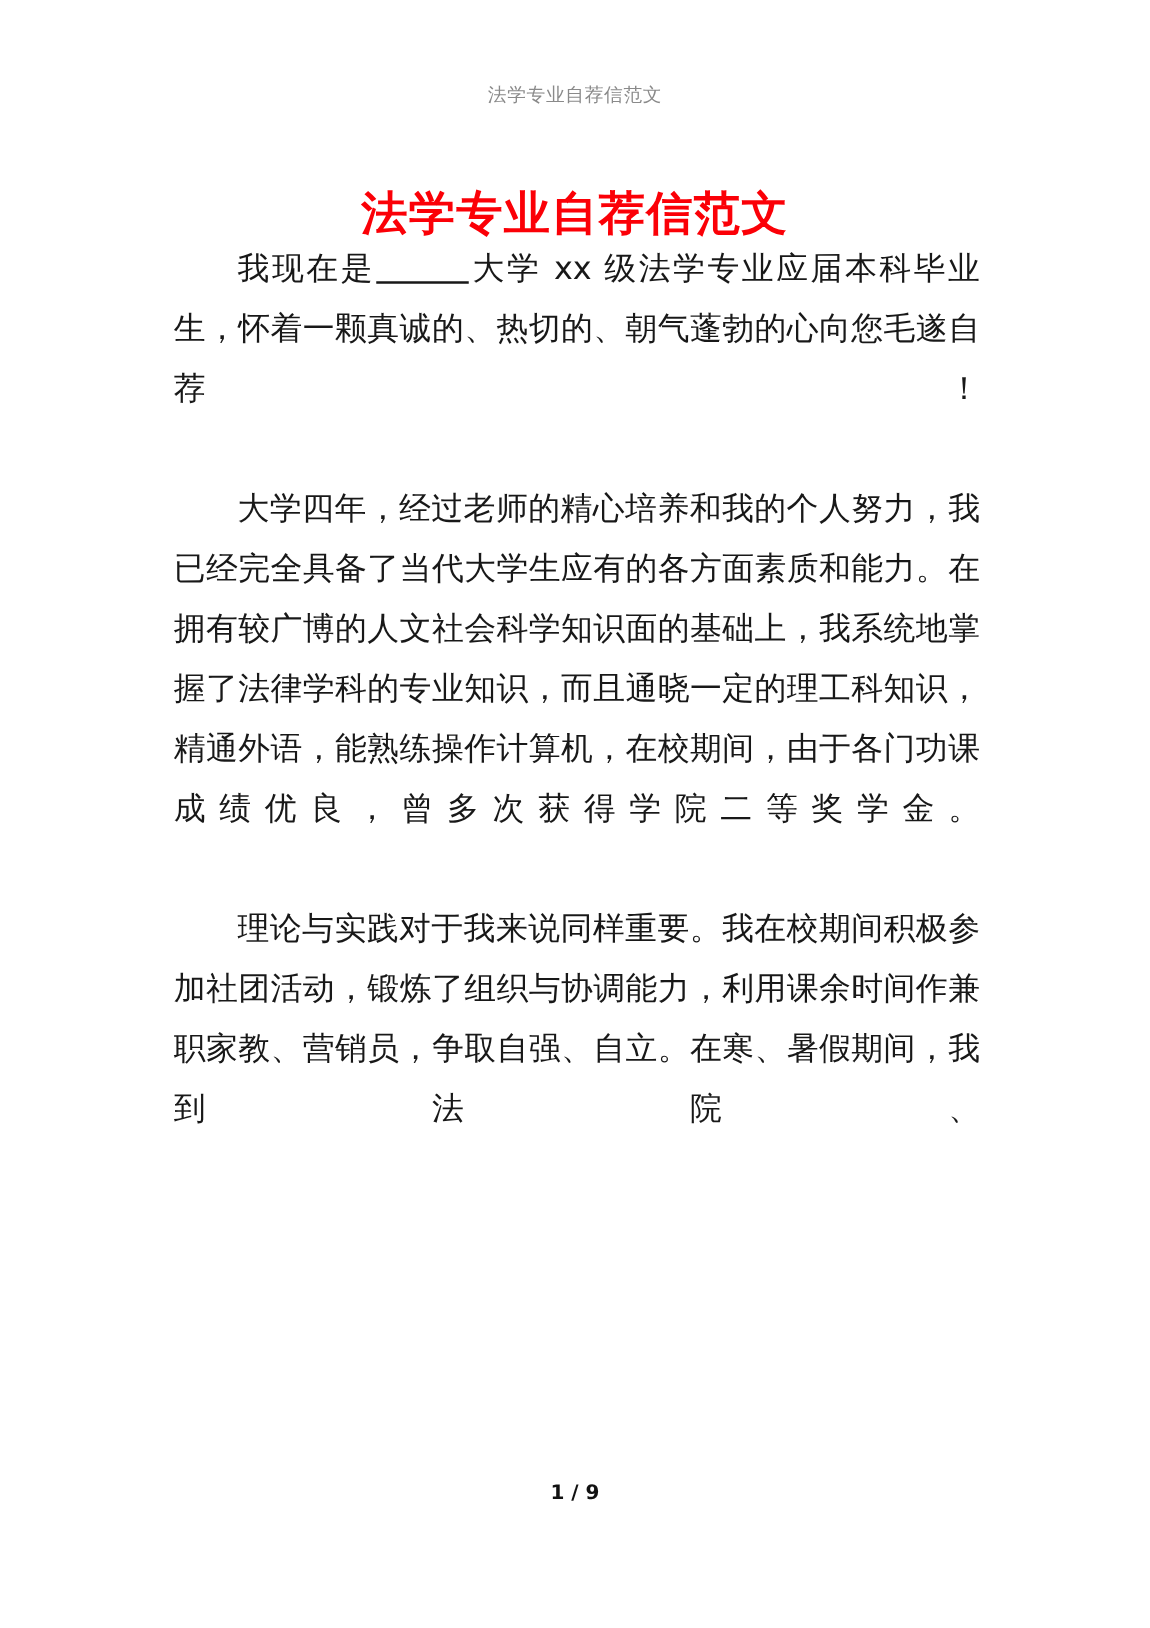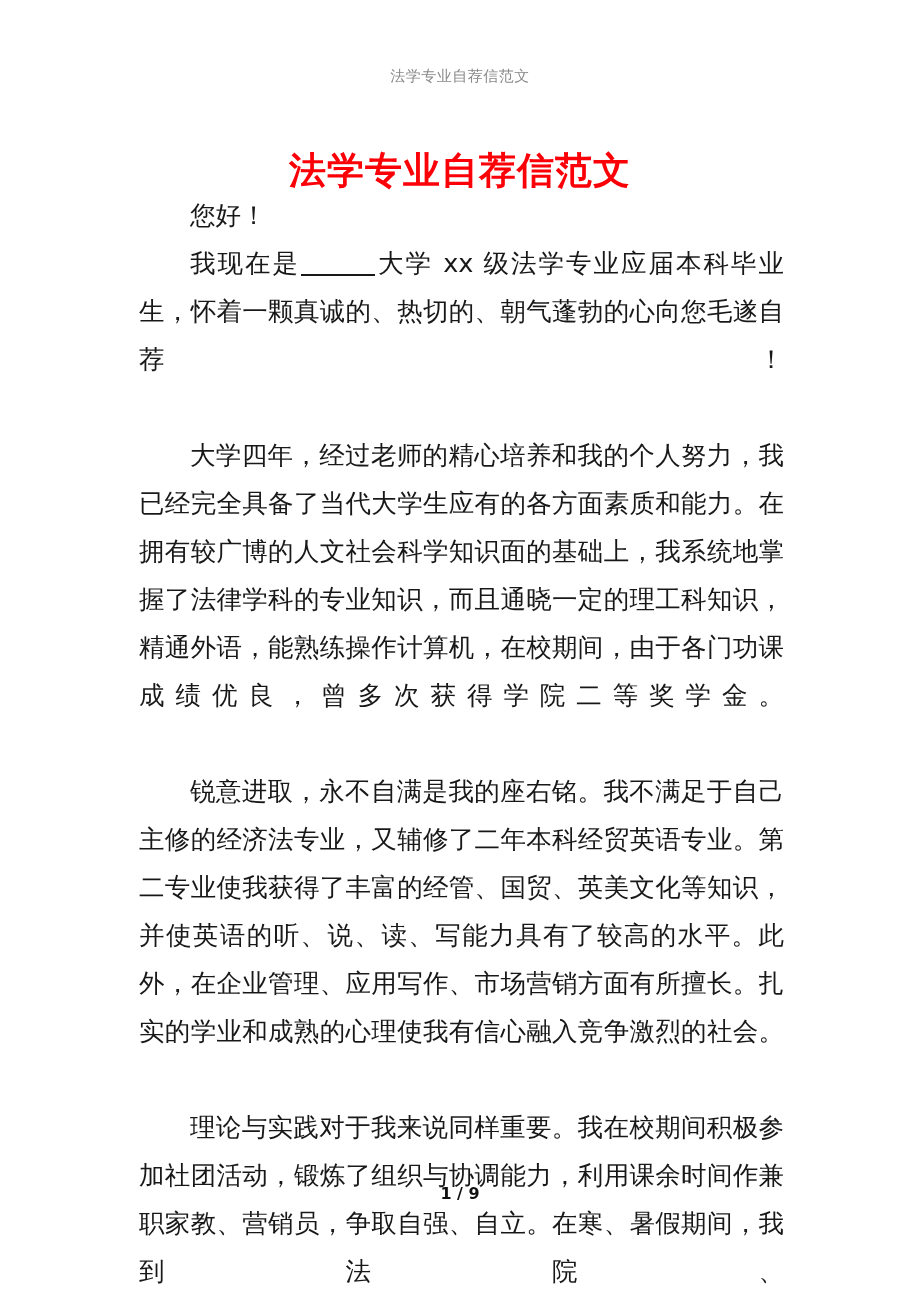--- a/index.html
+++ b/index.html
@@ -103,36 +103,30 @@
 
 <div class="page">
 
   <div class="doc-header">法学专业自荐信范文</div>
 
   <h1 class="doc-title">法学专业自荐信范文</h1>
 
   <div class="doc-body">
 
 
-    <p class="para">
-      <span>您好！</span>
-    </p>
 
 
     <p class="para stretch">
       <span>我现在是</span><span class="blank-fill"></span><span>大学 xx 级法学专业应届本科毕业生，怀着一颗真诚的、热切的、朝气蓬勃的心向您毛遂自荐！</span>
     </p>
 
     <p class="para stretch">
       <span>大学四年，经过老师的精心培养和我的个人努力，我已经完全具备了当代大学生应有的各方面素质和能力。在拥有较广博的人文社会科学知识面的基础上，我系统地掌握了法律学科的专业知识，而且通晓一定的理工科知识，精通外语，能熟练操作计算机，在校期间，由于各门功课成绩优良，曾多次获得学院二等奖学金。</span>
     </p>
 
-    <p class="para stretch">
-      <span>锐意进取，永不自满是我的座右铭。我不满足于自己主修的经济法专业，又辅修了二年本科经贸英语专业。第二专业使我获得了丰富的经管、国贸、英美文化等知识，并使英语的听、说、读、写能力具有了较高的水平。此外，在企业管理、应用写作、市场营销方面有所擅长。扎实的学业和成熟的心理使我有信心融入竞争激烈的社会。</span>
-    </p>
 
     <p class="para stretch">
       <span>理论与实践对于我来说同样重要。我在校期间积极参加社团活动，锻炼了组织与协调能力，利用课余时间作兼职家教、营销员，争取自强、自立。在寒、暑假期间，我到法院、</span>
     </p>
 
   </div>
 
   <div class="doc-footer">1 / 9</div>
 
 </div>

